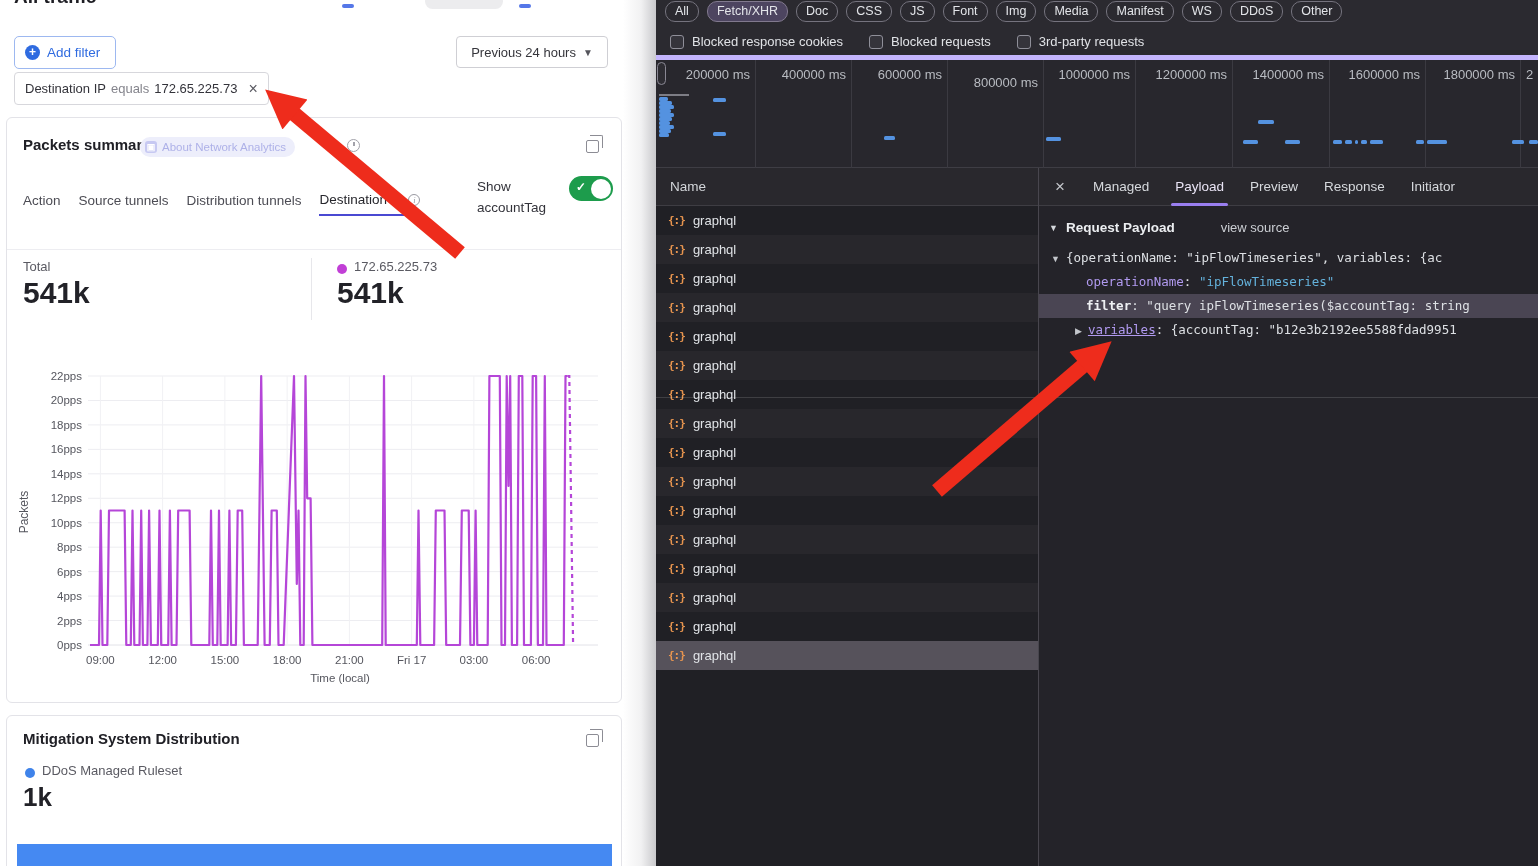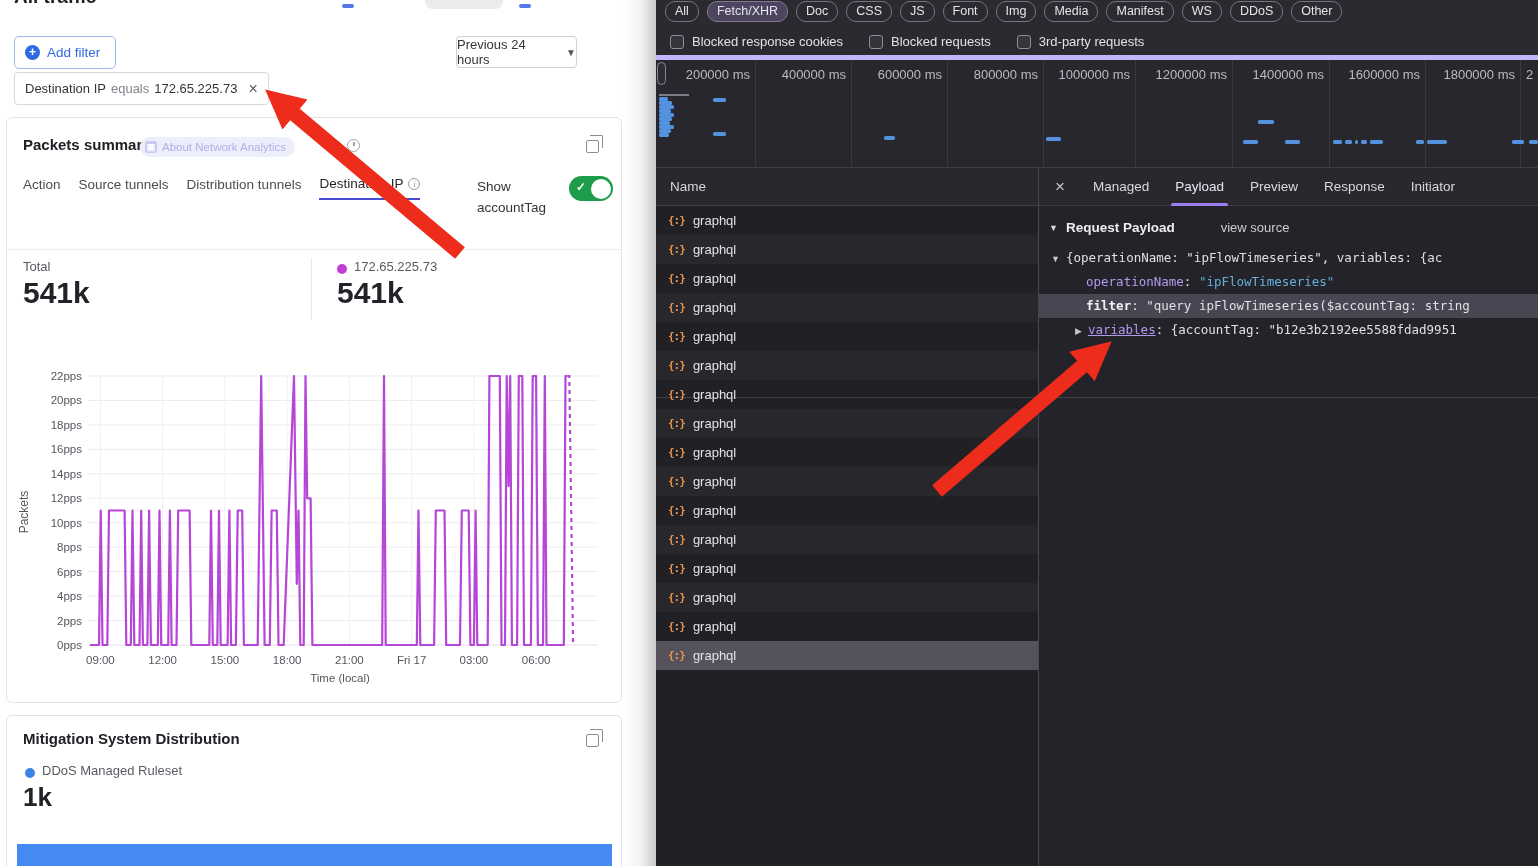--- a/index.html
+++ b/index.html
@@ -15,21 +15,21 @@
   .cut-pill { position:absolute; left:425px; top:-6px; width:78px; height:15px; border-radius:8px; background:#ececee; }
   .page-title { position:absolute; left:14px; top:-14px; font-size:19px; font-weight:700; color:#1e1e24; }
 
   .btn-add-filter { position:absolute; left:14px; top:36px; width:102px; height:33px; background:#fff;
     border:1px solid #9db8f0; border-radius:5px; display:flex; align-items:center; gap:7px;
     padding-left:10px; cursor:pointer; }
   .plus-circle { width:15px; height:15px; border-radius:50%; background:#2f6be0; color:#fff;
     font-size:12px; line-height:15px; text-align:center; font-weight:700; }
   .btn-add-filter span.lbl { color:#2f6be0; font-size:13.5px; }
 
-  .time-select { position:absolute; left:456px; top:36px; width:121px; height:32px; background:#fff;
+  .time-select { position:absolute; left:456px; top:36px; width:152px; height:32px; background:#fff;
     border:1px solid #cfcfd4; border-radius:4px; display:flex; align-items:center; justify-content:center;
     gap:7px; font-size:13px; color:#35353b; cursor:pointer; }
   .caret { font-size:10px; color:#55555c; }
 
   .filter-chip { position:absolute; left:14px; top:72px; height:33px; background:#fff; border:1px solid #d7d7dc;
     border-radius:4px; display:flex; align-items:center; gap:5px; padding:0 10px; font-size:13px; }
   .chip-field { color:#33333a; } .chip-op { color:#84848c; } .chip-value { color:#33333a; }
   .chip-x { margin-left:6px; color:#5b5b63; font-size:16px; cursor:pointer; line-height:1; }
 
   .card { position:absolute; left:6px; width:616px; background:#fff; border:1px solid #e3e3e8; border-radius:6px; }
@@ -164,21 +164,21 @@
 
     <div class="card" id="card-packets">
       <div class="card-title" style="top:18px;">Packets summary</div>
       <div class="badge">
         <span class="badge-glyph">▣</span>
         <span>About Network Analytics</span>
       </div>
       <div class="clock-icon"></div>
       <div class="copy-icon" style="right:22px; top:22px;"></div>
 
-      <div class="tabs-row" style="top:58px;justify-content:center;" id="tabs-row-1">
+      <div class="tabs-row" style="top:74px;justify-content:center;" id="tabs-row-1">
           <span class="tab-item">
             <span>Action</span>
           </span>
           <span class="tab-item">
             <span>Source tunnels</span>
           </span>
           <span class="tab-item">
             <span>Distribution tunnels</span>
           </span>
           <span class="tab-item active">
@@ -300,21 +300,21 @@
         <div class="ruler-grid" style="left: 291px;"></div>
         <div class="ruler-grid" style="left: 387px;"></div>
         <div class="ruler-grid" style="left: 479px;"></div>
         <div class="ruler-grid" style="left: 576px;"></div>
         <div class="ruler-grid" style="left: 673px;"></div>
         <div class="ruler-grid" style="left: 769px;"></div>
         <div class="ruler-grid" style="left: 864px;"></div>
         <div class="ruler-label" style="right: 788px;">200000 ms</div>
         <div class="ruler-label" style="right: 692px;">400000 ms</div>
         <div class="ruler-label" style="right: 596px;">600000 ms</div>
-        <div class="ruler-label" style="right: 500px;">800000 ms</div>
+        <div class="ruler-label" style="right: 500px; margin-top: 8px;">800000 ms</div>
         <div class="ruler-label" style="right: 408px;">1000000 ms</div>
         <div class="ruler-label" style="right: 311px;">1200000 ms</div>
         <div class="ruler-label" style="right: 214px;">1400000 ms</div>
         <div class="ruler-label" style="right: 118px;">1600000 ms</div>
         <div class="ruler-label" style="right: 23px;">1800000 ms</div>
         <div class="ruler-label" style="left: 870px;">2</div>
         <div class="stack-cap" style="left: 3px; top: 34px; width: 30px;"></div>
         <div class="req-dash" style="left: 3px; top: 37px; width: 9px;"></div>
         <div class="req-dash" style="left: 3px; top: 41px; width: 13px;"></div>
         <div class="req-dash" style="left: 3px; top: 45px; width: 15px;"></div>

